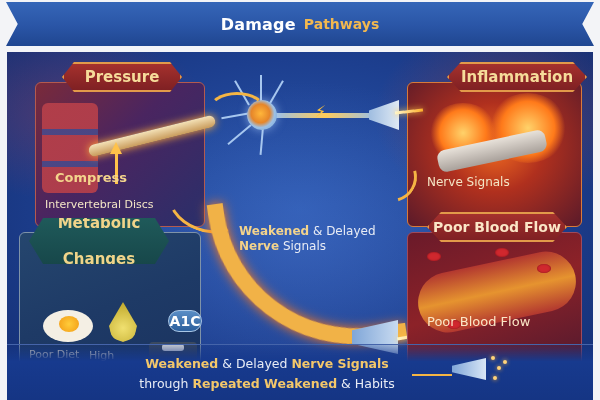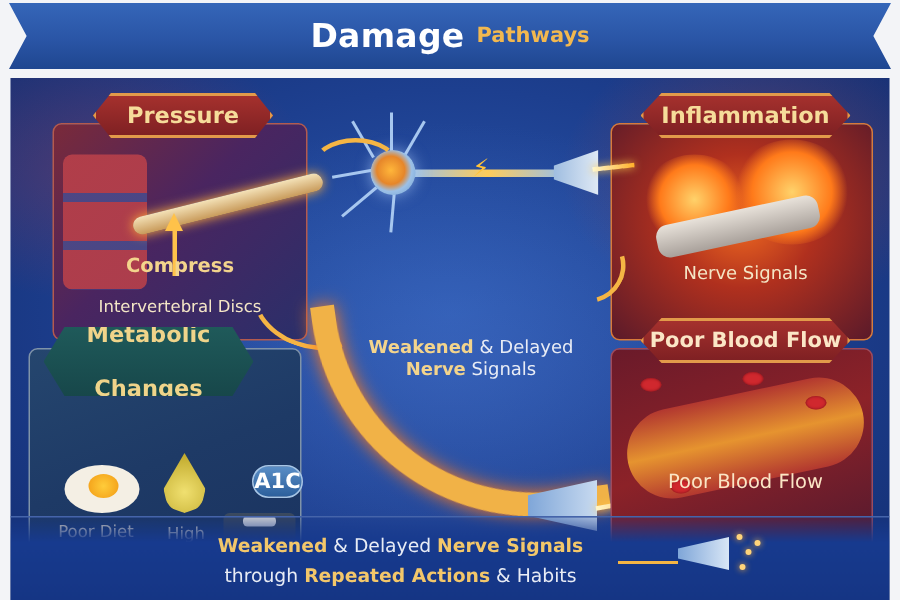--- a/index.html
+++ b/index.html
@@ -4,21 +4,21 @@
 <style>
   * { box-sizing: border-box; margin: 0; padding: 0; }
   html, body { width: 600px; height: 400px; overflow: hidden; background: #f3f4f7; font-family: "DejaVu Sans", sans-serif; }
   .stage { position: relative; width: 600px; height: 400px; }
 
   
   .banner { position: absolute; left: 6px; top: 2px; width: 588px; height: 44px;
     background: linear-gradient(180deg, #3566b8 0%, #2a55a6 55%, #1f4690 100%);
     clip-path: polygon(0 0, 100% 0, 98% 50%, 100% 100%, 0 100%, 2% 50%);
     display: flex; align-items: center; justify-content: center; }
-  .banner .t1 { color: #ffffff; font-weight: bold; font-size: 22px; letter-spacing: 0.2px; }
+  .banner .t1 { color: #ffffff; font-weight: bold; font-size: 16px; letter-spacing: 0.2px; }
   .banner .t2 { color: #f2b84f; font-weight: bold; font-size: 14px; margin-left: 8px; }
 
   
   .canvas { position: absolute; left: 7px; top: 52px; width: 586px; height: 348px; overflow: hidden;
     background:
       radial-gradient(ellipse at 50% 55%, rgba(80,120,210,0.35) 0%, rgba(0,0,0,0) 60%),
       radial-gradient(ellipse at 50% 45%, #2b59b0 0%, #1d3f8f 55%, #142e72 100%); }
   .canvas .glow-l { position: absolute; left: 0; top: 0; width: 200px; height: 150px;
     background: radial-gradient(ellipse at 30% 40%, rgba(170,60,80,0.35), rgba(0,0,0,0) 70%); }
   .canvas .glow-r { position: absolute; right: 0; top: 0; width: 220px; height: 160px;
@@ -33,25 +33,25 @@
     background: linear-gradient(160deg, #25466e 0%, #1e3a66 50%, #1a3360 100%); }
   .panel-blood { left: 400px; top: 180px; width: 175px; height: 148px; border: 1px solid #a04a5a;
     background: linear-gradient(160deg, #6a1a2a 0%, #8c2228 45%, #4a1830 100%); }
 
   .hex-label { position: absolute; height: 30px; display: flex; align-items: center; justify-content: center;
     clip-path: polygon(10% 0, 90% 0, 100% 50%, 90% 100%, 10% 100%, 0 50%);
     font-weight: bold; color: #f6dc9a; font-size: 15px; }
   .hex-red { background: linear-gradient(180deg, #a8322e, #7c1f22); box-shadow: 0 0 0 2px #e29a4a inset; }
   .hex-green { background: linear-gradient(180deg, #1f5a5a, #17474a); }
   .lbl-pressure { left: 55px; top: 10px; width: 120px; }
-  .lbl-inflam { left: 420px; top: 10px; width: 140px; }
+  .lbl-inflam { left: 440px; top: 10px; width: 140px; }
   .lbl-metab { left: 22px; top: 166px; width: 140px; height: 46px; font-size: 15px; line-height: 18px; text-align: center; color: #f0d48a; flex-direction: column; }
   .lbl-blood { left: 420px; top: 160px; width: 140px; font-size: 14px; color: #fbe6c6; }
 
-  .caption { position: absolute; text-align: center; color: #f4e6c6; font-size: 11px; }
+  .caption { position: absolute; color: #f4e6c6; font-size: 11px; }
   .cap-strong { color: #f3d48c; font-weight: bold; font-size: 13px; }
 
   
   .spine { position: absolute; left: 6px; top: 20px; width: 56px; height: 90px; border-radius: 6px;
     background: repeating-linear-gradient(180deg, #b8404a 0 26px, #4a4a8a 26px 32px); opacity: 0.9; }
   .nerve-tube { position: absolute; height: 12px; border-radius: 6px;
     background: linear-gradient(180deg, #f4e2b8, #c89a5a); box-shadow: 0 0 8px #ffae3a; }
   .arrow-up { position: absolute; width: 0; height: 0; border-left: 6px solid transparent; border-right: 6px solid transparent; border-bottom: 12px solid #ffc24a; }
   .arrow-stem { position: absolute; width: 3px; background: #ffc24a; }
 
@@ -181,21 +181,21 @@
     <div class="rbc" style="left:420px;top:200px;"></div>
     <div class="rbc" style="left:488px;top:196px;"></div>
     <div class="rbc" style="left:530px;top:212px;"></div>
     <div class="rbc" style="left:440px;top:268px;"></div>
     <div class="hex-label hex-red lbl-blood">Poor Blood Flow</div>
     <div class="caption" style="left:420px;top:262px;width:140px;font-size:13px;color:#fbe6c6;">Poor Blood Flow</div>
 
     <div class="bottom-band"></div>
     <div class="bottom-text">
       <span class="bt-hl">Weakened</span><span> &amp; Delayed </span><span class="bt-hl">Nerve Signals</span><br>
-      <span>through </span><span class="bt-hl">Repeated Actions</span><span> &amp; Habits</span>
+      <span>through </span><span class="bt-hl">Repeated Weakened</span><span> &amp; Habits</span>
     </div>
     <div class="bottom-wave"></div>
     <div class="bottom-terminal"></div>
     <div class="dot" style="left:484px;top:304px;"></div>
     <div class="dot" style="left:490px;top:314px;"></div>
     <div class="dot" style="left:486px;top:324px;"></div>
     <div class="dot" style="left:496px;top:308px;"></div>
   </div>
 </div>
 

